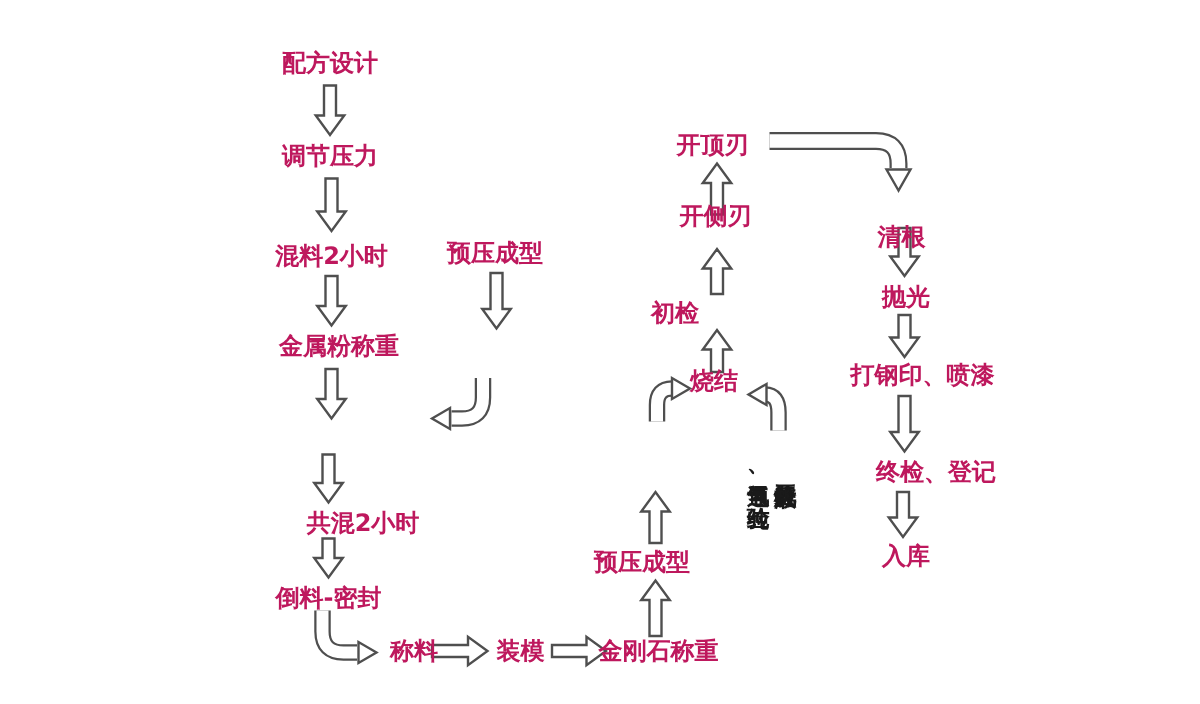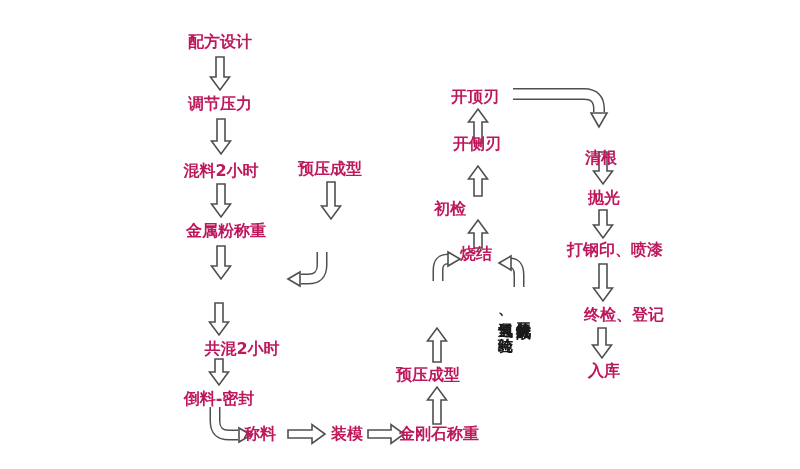--- a/index.html
+++ b/index.html
@@ -61,21 +61,21 @@
       <polygon points="599,127 591,113 607,113" fill="#ffffff" stroke="#4f4f4f" stroke-width="1.6" stroke-linejoin="miter"></polygon>
     </svg>
 
   <div class="node" style="left:220px;top:33px">配方设计</div>
   <div class="node" style="left:220px;top:95px">调节压力</div>
   <div class="node" style="left:221px;top:162px">混料2小时</div>
   <div class="node" style="left:226px;top:222px">金属粉称重</div>
   <div class="node" style="left:242px;top:340px">共混2小时</div>
   <div class="node" style="left:219px;top:390px">倒料-密封</div>
 
-  <div class="node" style="left:260px;top:425px">称料</div>
+  <div class="node" style="left:276px;top:425px">称料</div>
   <div class="node" style="left:347px;top:425px">装模</div>
   <div class="node" style="left:439px;top:425px">金刚石称重</div>
   <div class="node" style="left:428px;top:366px">预压成型</div>
 
   <div class="node" style="left:330px;top:160px">预压成型</div>
 
   <div class="node" style="left:476px;top:245px">烧结</div>
   <div class="node" style="left:450px;top:200px">初检</div>
   <div class="node" style="left:477px;top:135px">开侧刃</div>
   <div class="node" style="left:475px;top:88px">开顶刃</div>

